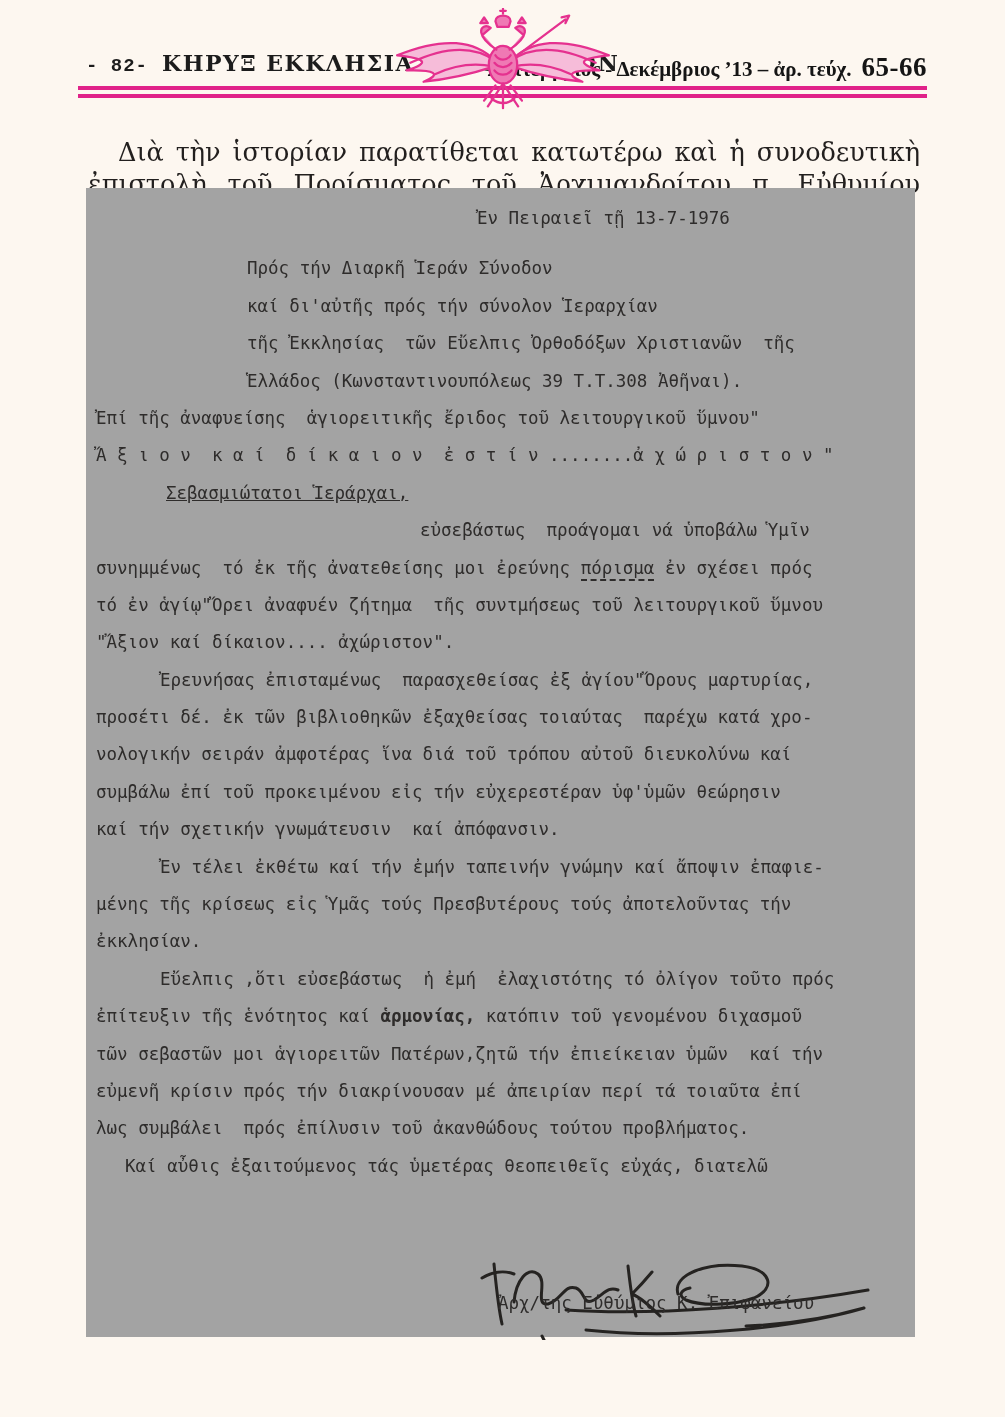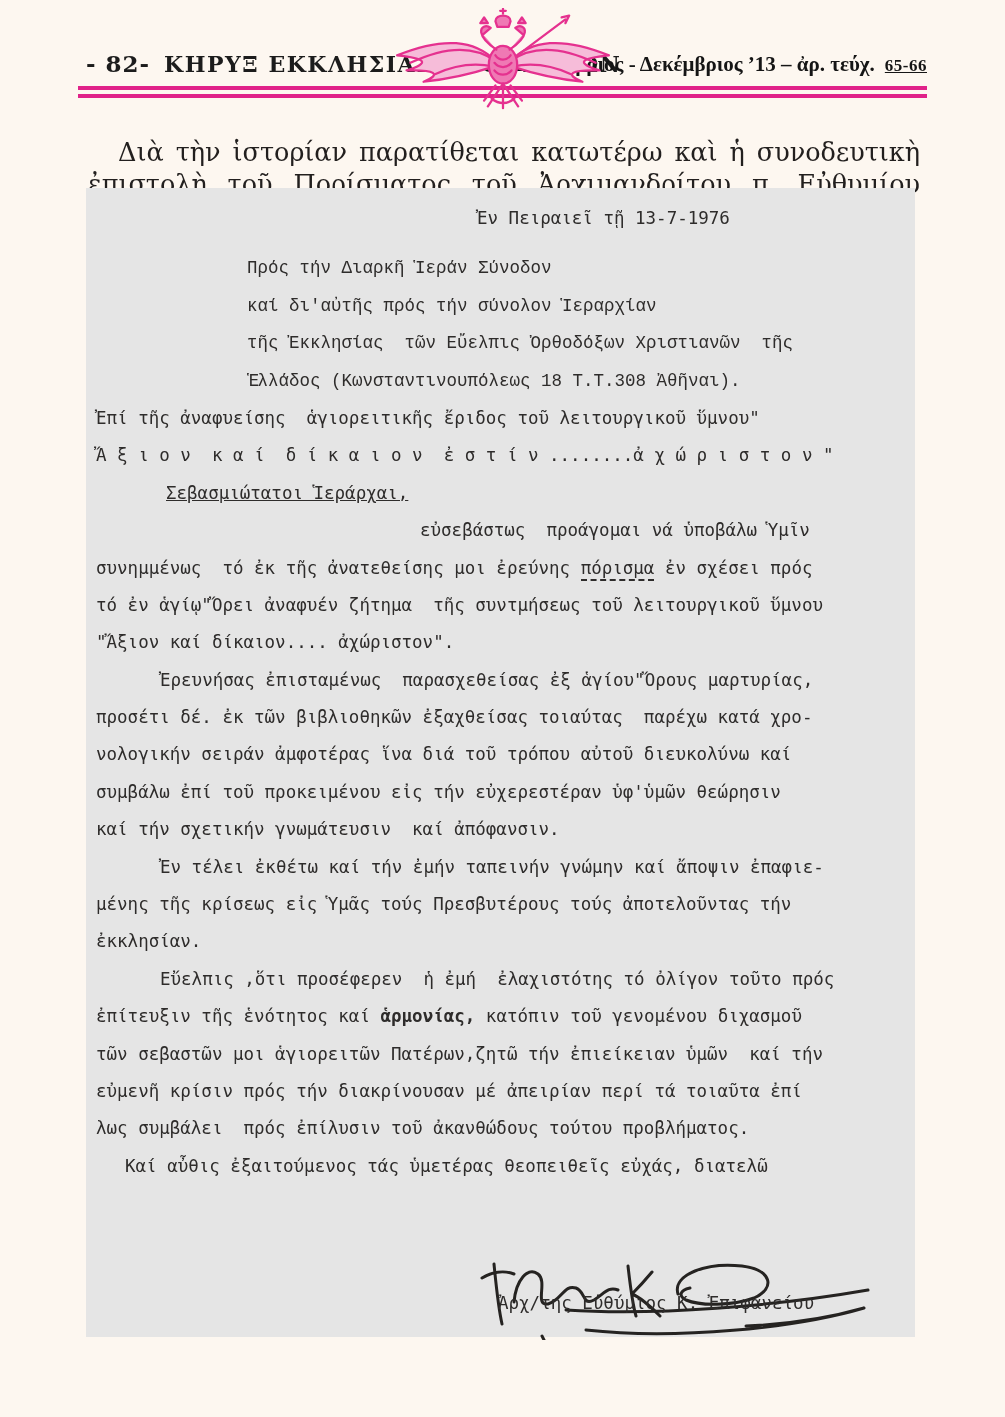--- a/index.html
+++ b/index.html
@@ -7,54 +7,54 @@
     width:1005px;height:1417px;position:relative;overflow:hidden;
     background:#fdf7f0;
     font-family:"DejaVu Serif","DejaVu Sans",serif;
   }
   
   .masthead{position:absolute;left:0;top:0;width:1005px;height:112px;}
   .mh-left{
     position:absolute;left:86px;top:50px;white-space:nowrap;
     color:#1c1c1c;display:flex;align-items:baseline;gap:14px;
   }
-  .mh-pagenum{font-size:23px;font-weight:bold;letter-spacing:1px;}
+  .mh-pagenum{font-size:19px;font-weight:bold;letter-spacing:1px;font-family:Liberation Mono, monospace;}
   .mh-title{font-size:22px;font-weight:bold;letter-spacing:1.5px;}
   .mh-right{
     position:absolute;right:78px;top:52px;white-space:nowrap;
     color:#151515;display:flex;align-items:baseline;gap:10px;
     font-family:"Liberation Serif","DejaVu Serif",serif;
   }
   .mh-issue{font-size:21px;font-weight:bold;}
-  .mh-issueno{font-size:17px;font-weight:bold;letter-spacing:0.5px;text-decoration:underline;}
+  .mh-issueno{font-size:27px;font-weight:bold;letter-spacing:0.5px;}
   .rule{position:absolute;left:78px;width:849px;height:4px;}
   .rule1{top:86px;}
   .rule2{top:94px;}
   .emblem{position:absolute;left:388px;top:8px;width:230px;height:104px;}
   
   .intro{
     position:absolute;left:88px;top:110px;width:832px;
     font-size:25.5px;line-height:32px;color:#221f1e;
     text-align:justify;text-indent:30px;
     font-family:"DejaVu Serif","DejaVu Sans",serif;
   }
   
   .paper{
     position:absolute;left:86px;top:188px;width:829px;height:1149px;
-    background:#e5e5e5;
+    background:#a3a3a3;
   }
   .letter-lines{
     position:absolute;left:0;top:20px;width:829px;
     font-family:"DejaVu Sans Mono","DejaVu Sans",monospace;
     font-size:17.5px;color:#2e2c2b;
   }
   .tl{height:37.4px;white-space:pre;padding-left:10px;}
   .tl.date{padding-left:391px;}
   .tl.gap{margin-bottom:13px;}
-  .tl.addr{padding-left:161px;font-family:Liberation Mono, monospace;}
+  .tl.addr{padding-left:161px;}
   .tl.sal{padding-left:80px;text-decoration:underline;}
   .tl.wide{padding-left:334px;}
   .tl.para{padding-left:74px;}
   .tl.para2{padding-left:39px;}
   .tl.close{padding-left:531px;}
   .tl .u{border-bottom:2.5px dashed #2e2c2b;padding-bottom:1px;}
   .tl .bold{font-weight:bold;margin-top:14px;}
   
   .sig-block{position:absolute;left:330px;top:1062px;width:490px;height:90px;}
   .sig-typed{
@@ -113,37 +113,37 @@
 </div>
 
 <p class="intro">Διὰ τὴν ἱστορίαν παρατίθεται κατωτέρω καὶ ἡ συνοδευτικὴ ἐπιστολὴ τοῦ Πορίσματος τοῦ Ἀρχιμανδρίτου π. Εὐθυμίου Ἐπιφανίου πρὸς τὴν Ἱερὰν Σύνοδον.</p>
 
 <div class="paper">
   <div class="letter-lines">
       <div class="tl date gap"><span>Ἐν Πειραιεῖ τῇ 13-7-1976</span></div>
       <div class="tl addr"><span>Πρός τήν Διαρκῆ Ἱεράν Σύνοδον</span></div>
       <div class="tl addr"><span>καί δι'αὐτῆς πρός τήν σύνολον Ἱεραρχίαν</span></div>
       <div class="tl addr"><span>τῆς Ἐκκλησίας  τῶν Εὔελπις Ὀρθοδόξων Χριστιανῶν  τῆς</span></div>
-      <div class="tl addr"><span>Ἑλλάδος (Κωνσταντινουπόλεως 18 Τ.Τ.308 Ἀθῆναι).</span></div>
+      <div class="tl addr"><span>Ἑλλάδος (Κωνσταντινουπόλεως 39 Τ.Τ.308 Ἀθῆναι).</span></div>
       <div class="tl b"><span>Ἐπί τῆς ἀναφυείσης  ἁγιορειτικῆς ἔριδος τοῦ λειτουργικοῦ ὕμνου"</span></div>
       <div class="tl b"><span>Ἄ ξ ι ο ν  κ α ί  δ ί κ α ι ο ν  ἐ σ τ ί ν ........ἀ χ ώ ρ ι σ τ ο ν "</span></div>
       <div class="tl sal"><span>Σεβασμιώτατοι Ἱεράρχαι,</span></div>
       <div class="tl wide"><span>εὐσεβάστως  προάγομαι νά ὑποβάλω Ὑμῖν</span></div>
       <div class="tl b"><span>συνημμένως  τό ἐκ τῆς ἀνατεθείσης μοι ἐρεύνης </span><span class="u">πόρισμα</span><span> ἐν σχέσει πρός</span></div>
       <div class="tl b"><span>τό ἐν ἁγίῳ"Ὄρει ἀναφυέν ζήτημα  τῆς συντμήσεως τοῦ λειτουργικοῦ ὕμνου</span></div>
       <div class="tl b"><span>"Ἄξιον καί δίκαιον.... ἀχώριστον".</span></div>
       <div class="tl para"><span>Ἐρευνήσας ἐπισταμένως  παρασχεθείσας ἐξ ἁγίου"Ὄρους μαρτυρίας,</span></div>
       <div class="tl b"><span>προσέτι δέ. ἐκ τῶν βιβλιοθηκῶν ἐξαχθείσας τοιαύτας  παρέχω κατά χρο-</span></div>
       <div class="tl b"><span>νολογικήν σειράν ἀμφοτέρας ἵνα διά τοῦ τρόπου αὐτοῦ διευκολύνω καί</span></div>
       <div class="tl b"><span>συμβάλω ἐπί τοῦ προκειμένου εἰς τήν εὐχερεστέραν ὑφ'ὑμῶν θεώρησιν</span></div>
       <div class="tl b"><span>καί τήν σχετικήν γνωμάτευσιν  καί ἀπόφανσιν.</span></div>
       <div class="tl para"><span>Ἐν τέλει ἐκθέτω καί τήν ἐμήν ταπεινήν γνώμην καί ἄποψιν ἐπαφιε-</span></div>
       <div class="tl b"><span>μένης τῆς κρίσεως εἰς Ὑμᾶς τούς Πρεσβυτέρους τούς ἀποτελοῦντας τήν</span></div>
       <div class="tl b"><span>ἐκκλησίαν.</span></div>
-      <div class="tl para"><span>Εὔελπις ,ὅτι προσέφερεν  ἡ ἐμή  ἐλαχιστότης τό ὀλίγον τοῦτο πρός</span></div>
+      <div class="tl para"><span>Εὔελπις ,ὅτι εὐσεβάστως  ἡ ἐμή  ἐλαχιστότης τό ὀλίγον τοῦτο πρός</span></div>
       <div class="tl b"><span>ἐπίτευξιν τῆς ἑνότητος καί </span><span class="bold">ἁρμονίας,</span><span> κατόπιν τοῦ γενομένου διχασμοῦ</span></div>
       <div class="tl b"><span>τῶν σεβαστῶν μοι ἁγιορειτῶν Πατέρων,ζητῶ τήν ἐπιείκειαν ὑμῶν  καί τήν</span></div>
       <div class="tl b"><span>εὐμενῆ κρίσιν πρός τήν διακρίνουσαν μέ ἀπειρίαν περί τά τοιαῦτα ἐπί</span></div>
       <div class="tl b"><span>λως συμβάλει  πρός ἐπίλυσιν τοῦ ἀκανθώδους τούτου προβλήματος.</span></div>
       <div class="tl para2"><span>Καί αὖθις ἐξαιτούμενος τάς ὑμετέρας θεοπειθεῖς εὐχάς, διατελῶ</span></div>
     </div>
 
   <div class="sig-block">
     <svg class="sig-scrawl" viewBox="0 0 490 90" aria-hidden="true">
       <g stroke="#252321" fill="none" stroke-width="3" stroke-linecap="round" stroke-linejoin="round">

